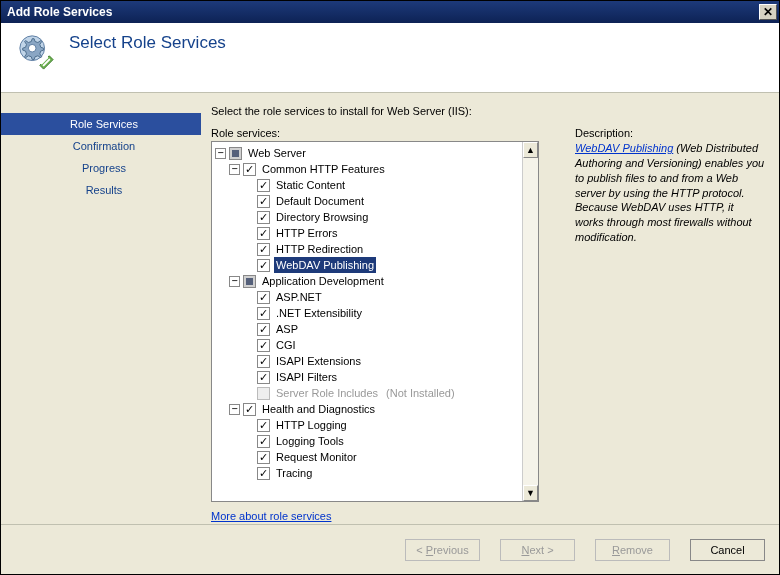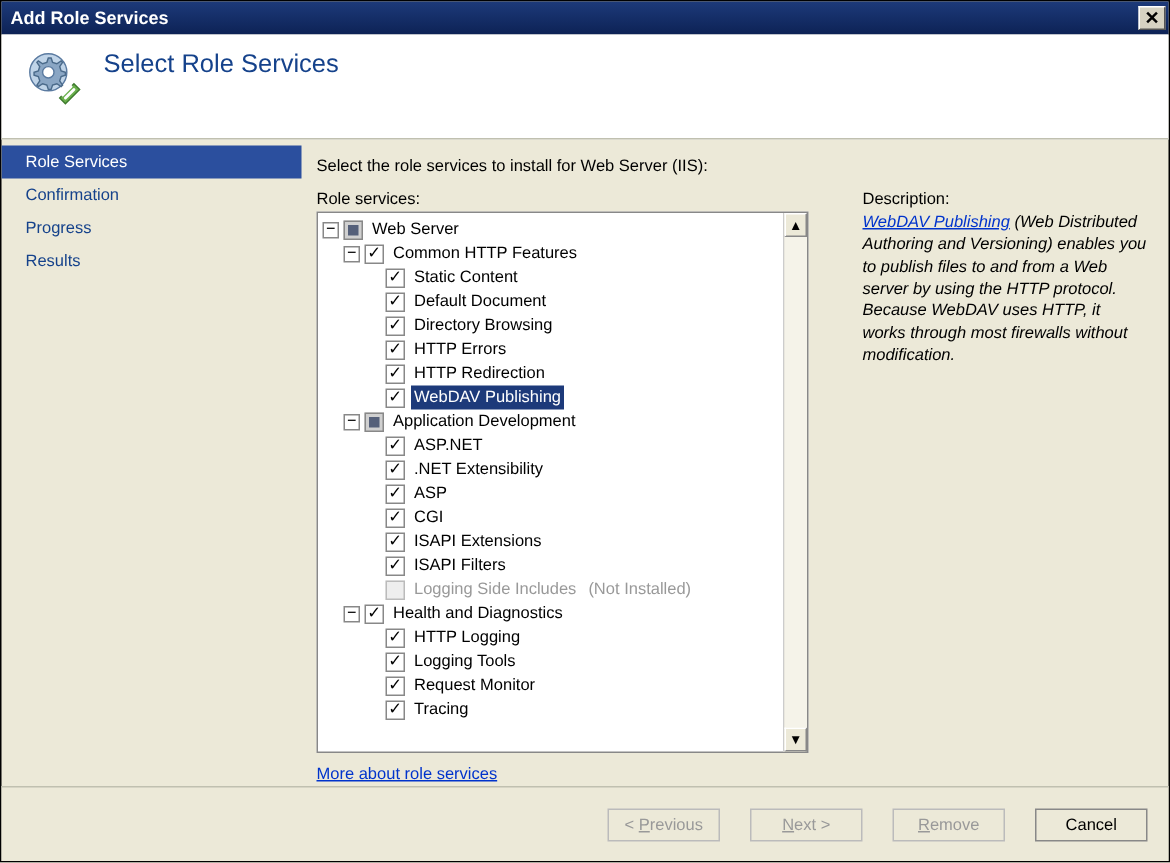--- a/index.html
+++ b/index.html
@@ -6,21 +6,21 @@
 body { font-family: "Segoe UI", Tahoma, sans-serif; font-size: 11px; background: #ece9d8; overflow: hidden; }
 .window { width: 780px; height: 575px; border: 1px solid #000; background: #ece9d8; display: flex; flex-direction: column; }
 .titlebar { background: linear-gradient(to bottom, #1d3a7a, #0d2255); color: #fff; height: 22px; display: flex; align-items: center; padding: 0 2px 0 6px; font-size: 12px; font-weight: bold; }
 .titlebar .title { flex: 1; }
 .close-btn { width: 18px; height: 16px; background: #d6d2c2; border: 1px solid #fff; border-right-color: #555; border-bottom-color: #555; display: flex; align-items: center; justify-content: center; color: #000; font-size: 12px; font-weight: bold; line-height: 1; cursor: pointer; }
 .header { display: flex; padding: 10px 16px; border-bottom: 1px solid #c0c0b0; background: #fff; height: 70px; }
 .header-icon { width: 38px; height: 38px; margin-right: 14px; position: relative; }
 .gear-svg { width: 38px; height: 38px; }
 .header h1 { font-size: 17px; font-weight: normal; color: #15428b; }
 .body { flex: 1; display: flex; overflow: hidden; }
-.sidebar { width: 200px; padding-top: 4px; }
+.sidebar { width: 200px; padding-top: 20px; text-align: center; }
 .nav-item { padding: 5px 10px 5px 16px; color: #15428b; cursor: pointer; }
 .nav-item.active { background: #2b4f9e; color: #fff; }
 .main { flex: 1; padding: 12px 14px 2px 10px; display: flex; flex-direction: column; }
 .instruction { margin-bottom: 10px; color: #000; }
 .columns { display: flex; gap: 36px; flex: 1; min-height: 0; }
 .left-col { flex: 1; display: flex; flex-direction: column; min-height: 0; }
 .right-col { width: 190px; }
 .col-label { margin-bottom: 2px; }
 .tree-wrap { position: relative; flex: 1; border: 1px solid #888; background: #fff; display: flex; min-height: 0; }
 .tree { flex: 1; overflow: hidden; padding: 3px 0 3px 3px; }
@@ -184,21 +184,21 @@
                   <span class="sp"></span>
                   <span class="sp"></span>
                   <span class="cb checked"></span>
                   <span class="lbl">ISAPI Filters</span>
                 </div>
                 <div class="row">
                   <span class="sp"></span>
                   <span class="sp"></span>
                   <span class="sp"></span>
                   <span class="cb disabled"></span>
-                  <span class="lbl dis">Logging Side Includes</span>
+                  <span class="lbl dis">Server Role Includes</span>
                   <span class="note">(Not Installed)</span>
                 </div>
                 <div class="row">
                   <span class="sp"></span>
                   <span class="exp">−</span>
                   <span class="cb checked"></span>
                   <span class="lbl">Health and Diagnostics</span>
                 </div>
                 <div class="row">
                   <span class="sp"></span>

